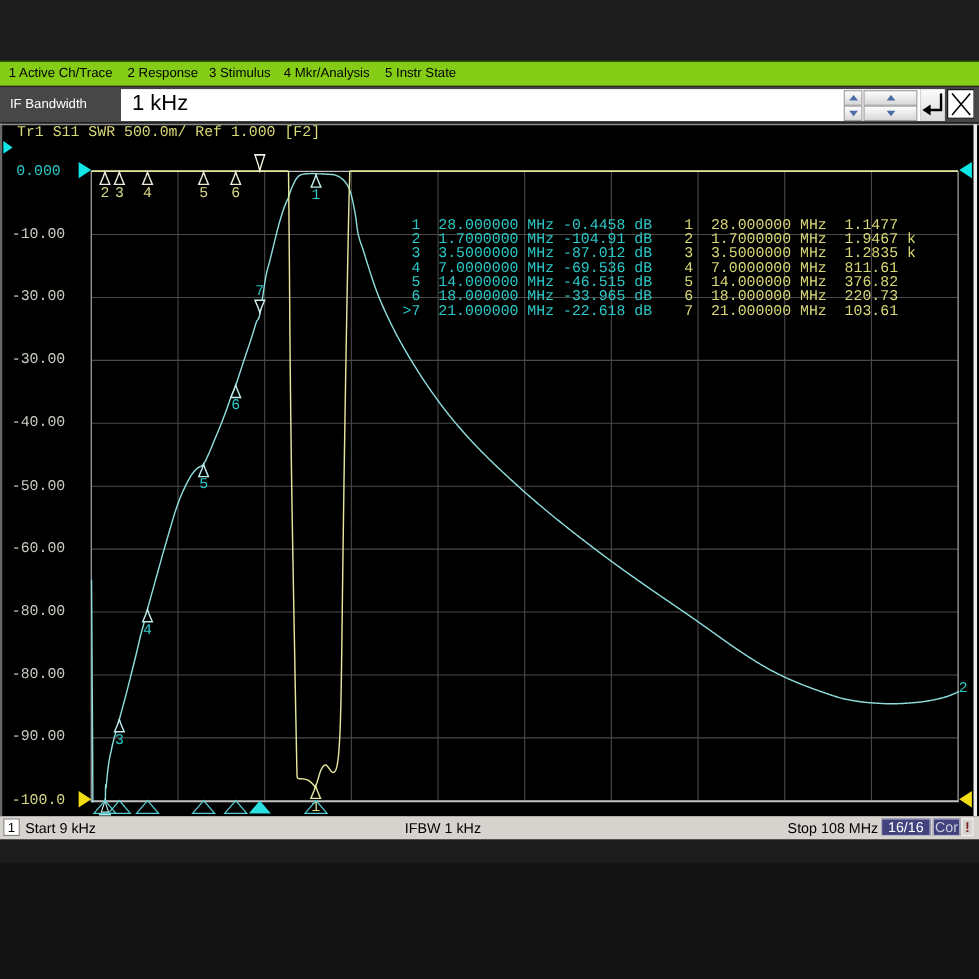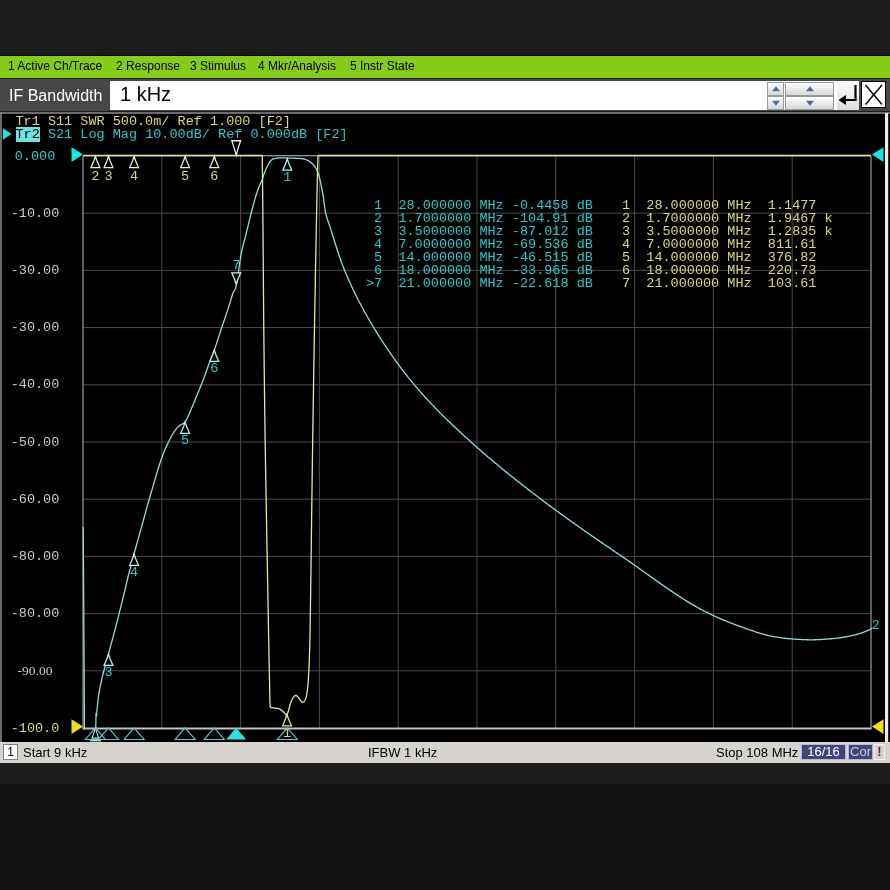--- a/index.html
+++ b/index.html
@@ -27,21 +27,21 @@
 </style></head><body>
 <div id="scr">
 <div id="menubar">
       <span style="left:8px">1 Active Ch/Trace</span>
       <span style="left:116px">2 Response</span>
       <span style="left:190px">3 Stimulus</span>
       <span style="left:258px">4 Mkr/Analysis</span>
       <span style="left:350px">5 Instr State</span>
     </div>
 <div id="ifbar">
-      <span style="position:absolute;left:9px;top:8px;font-size:16px;color:#fff;">IF Bandwidth</span>
+      <span style="position:absolute;left:9px;top:8px;font-size:12px;color:#fff;">IF Bandwidth</span>
       <div id="entry">
         <span id="entrytxt">1 kHz</span>
         <div class="spbtn" style="left:657px;top:1px;width:15px;height:12px;">
           <div class="uarr"></div>
         </div>
         <div class="spbtn" style="left:657px;top:15px;width:15px;height:12px;">
           <div class="darr"></div>
         </div>
         <div class="spbtn" style="left:675px;top:1px;width:47px;height:12px;">
           <div class="uarr"></div>
@@ -142,31 +142,30 @@
         <path d="M 236.2 727.8 L 226.2 739.5 L 246.2 739.5 Z" fill="#2ae0e0"></path>
         <path d="M 71.5 147.2 L 71.5 162 L 83 154.6 Z" fill="#10e8e8"></path>
         <path d="M 71.5 719.2 L 71.5 734 L 83 726.6 Z" fill="#f2dc14"></path>
         <path d="M 883.5 147.2 L 883.5 162 L 872 154.6 Z" fill="#10e8e8"></path>
         <path d="M 883.5 719.2 L 883.5 734 L 872 726.6 Z" fill="#f2dc14"></path>
         <path d="M 3 128.2 L 3 139.8 L 11.5 134 Z" fill="#10e8e8"></path>
         <text x="871.5" y="629" fill="#2cc8c8" text-anchor="start">2</text>
       </g>
     </svg>
 <div class="lgd mono" style="left:15.5px;top:114.5px;color:#d8d878;">Tr1 S11 SWR 500.0m/ Ref 1.000 [F2]</div>
-<div class="lgd mono" style="left:15.5px;top:127.5px;color:#2cc8c8;"><span style="background:#6ee2e2;color:#000;">Tr2</span> S21 Log Mag 10.00dB/ Ref 0.000dB [F2]</div>
 <div class="ylab mono" style="left:0;top:149.5px;color:#2cc8c8;">0.000</div>
 <div class="ylab mono" style="left:0;top:206.7px;color:#c9ccc2;">-10.00</div>
 <div class="ylab mono" style="left:0;top:263.9px;color:#c9ccc2;">-30.00</div>
 <div class="ylab mono" style="left:0;top:321.1px;color:#c9ccc2;">-30.00</div>
 <div class="ylab mono" style="left:0;top:378.3px;color:#c9ccc2;">-40.00</div>
 <div class="ylab mono" style="left:0;top:435.5px;color:#c9ccc2;">-50.00</div>
 <div class="ylab mono" style="left:0;top:492.7px;color:#c9ccc2;">-60.00</div>
 <div class="ylab mono" style="left:0;top:549.9px;color:#c9ccc2;">-80.00</div>
 <div class="ylab mono" style="left:0;top:607.1px;color:#c9ccc2;">-80.00</div>
-<div class="ylab mono" style="left:0;top:664.3px;color:#c9ccc2;font-family:Liberation Serif, serif;">-90.00</div>
+<div class="ylab mono" style="left:0;top:664.3px;color:#c9ccc2;">-90.00</div>
 <div class="ylab mono" style="left:0;top:721.5px;color:#d8d88a;">-100.0</div>
 <pre class="tbl mono" style="left:366px;top:198.5px;color:#2cc8c8;"> 1  28.000000 MHz -0.4458 dB
  2  1.7000000 MHz -104.91 dB
  3  3.5000000 MHz -87.012 dB
  4  7.0000000 MHz -69.536 dB
  5  14.000000 MHz -46.515 dB
  6  18.000000 MHz -33.965 dB
 &gt;7  21.000000 MHz -22.618 dB</pre>
 <pre class="tbl mono" style="left:622px;top:198.5px;color:#d8d878;">1  28.000000 MHz  1.1477
 2  1.7000000 MHz  1.9467 k

